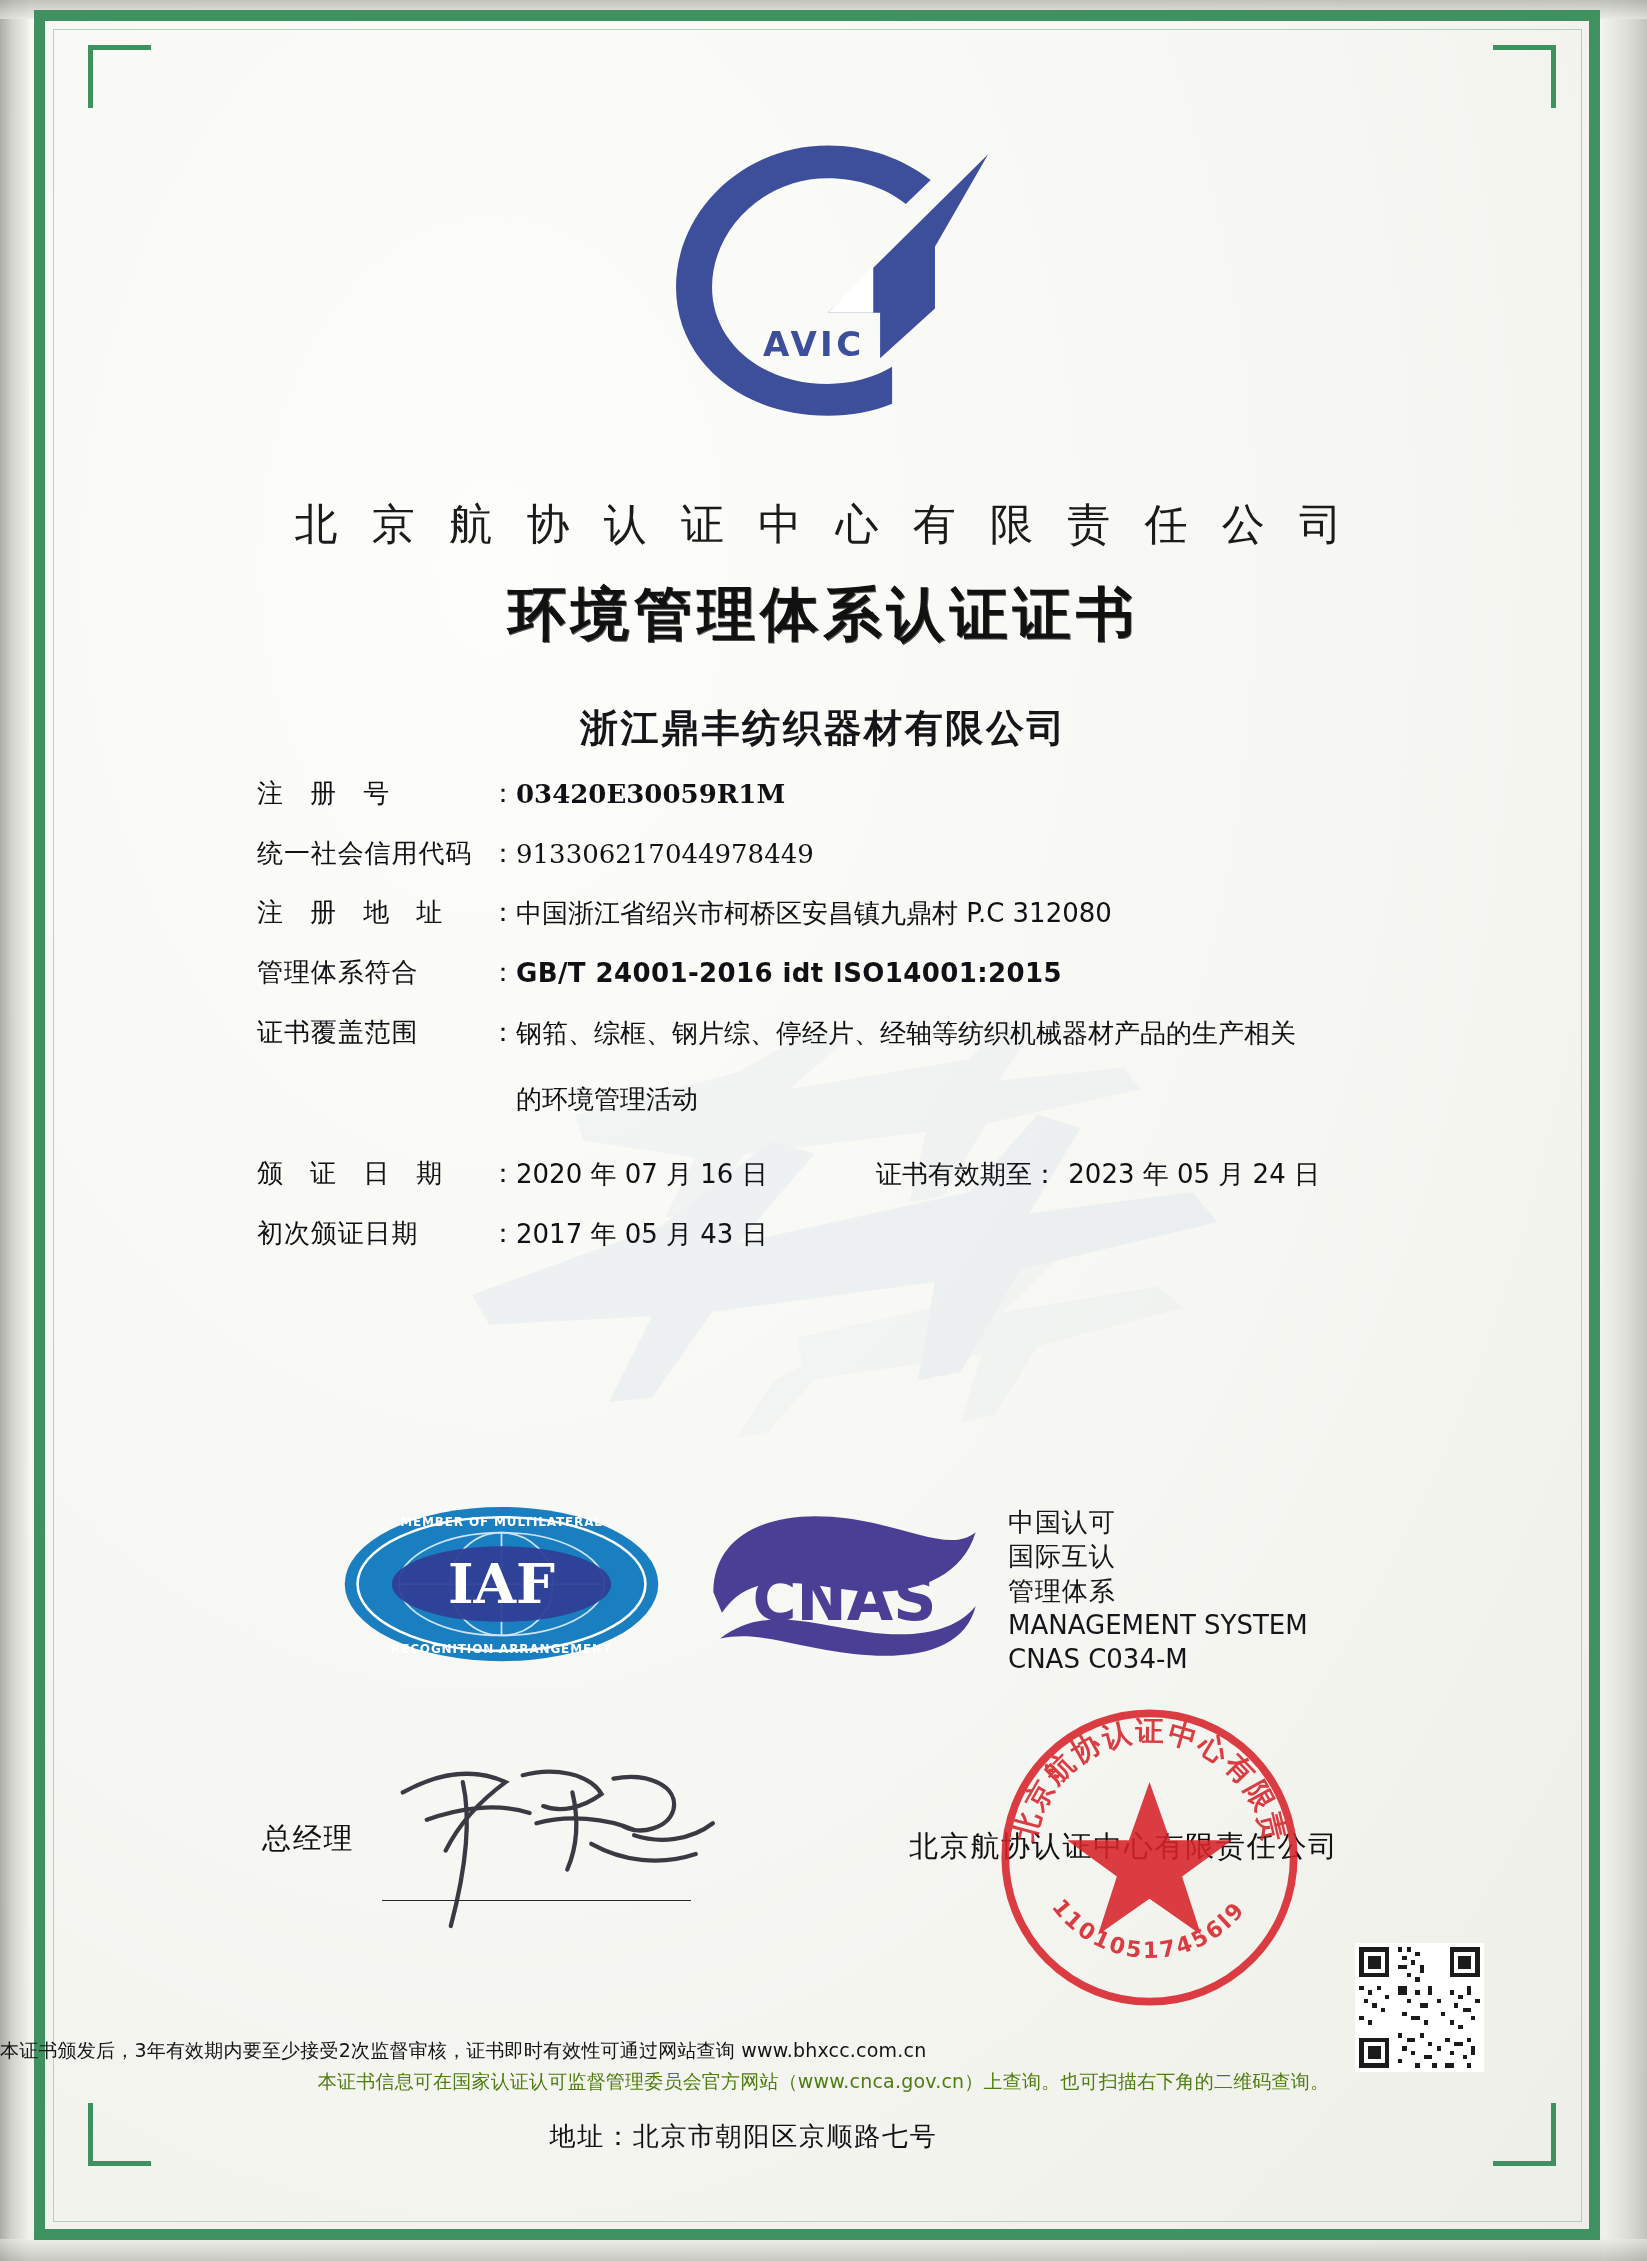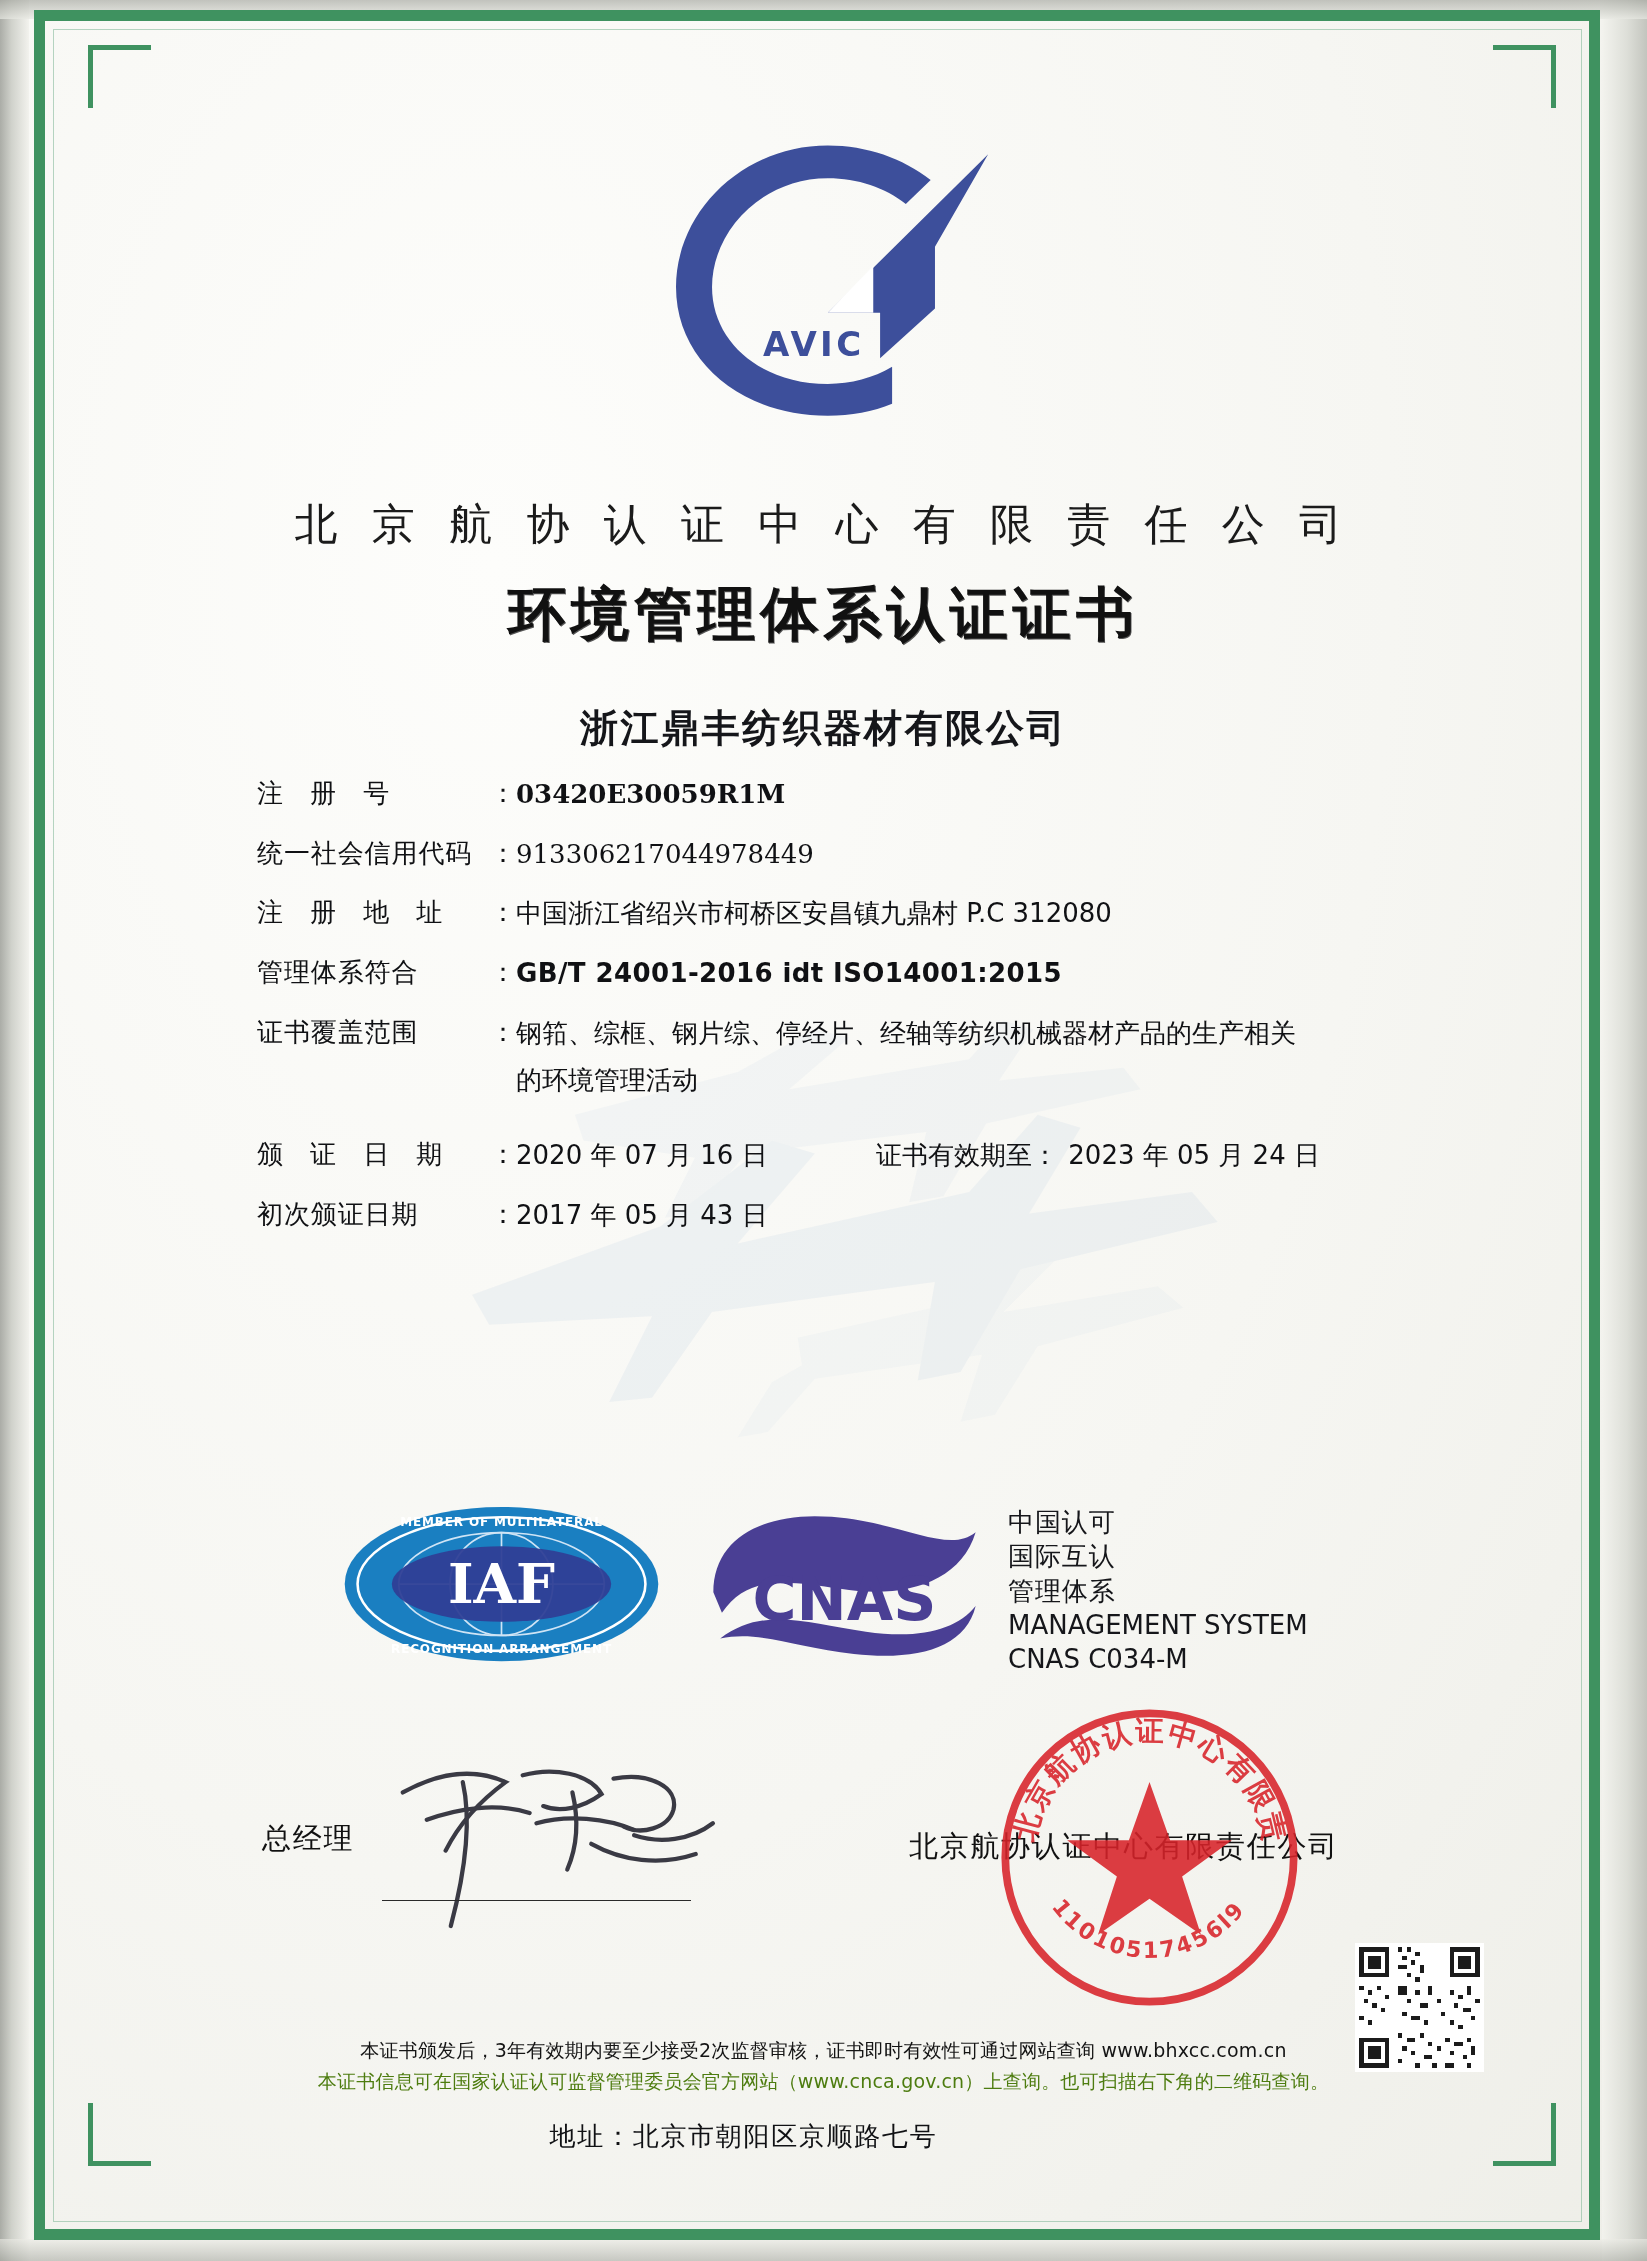--- a/index.html
+++ b/index.html
@@ -215,21 +215,20 @@
   .qr {
     position: absolute;
     left: 1355px; top: 1943px;
     width: 129px; height: 129px;
   }
 
   
   .footnote1 {
     position: absolute;
     left: 0; top: 2038px; width: 1647px;
-    text-align: center;
     font-size: 19px;
     color: #141414;
     letter-spacing: 0.2px;
   }
   .footnote2 {
     position: absolute;
     left: 0; top: 2069px; width: 1647px;
     text-align: center;
     font-size: 19px;
     color: #4d7c0f;
@@ -306,21 +305,21 @@
       <div class="lbl">管理体系符合</div>
       <div class="colon">：</div>
       <div class="val bold">GB/T 24001-2016 idt ISO14001:2015</div>
     </div>
 
     <div class="row">
       <div class="lbl">证书覆盖范围</div>
       <div class="colon">：</div>
       <div class="val">
         <div>钢筘、综框、钢片综、停经片、经轴等纺织机械器材产品的生产相关</div>
-        <div style="margin-top:10px">的环境管理活动</div>
+        <div style="margin-top:29px">的环境管理活动</div>
       </div>
     </div>
 
     <div class="row" style="margin-top:37px">
       <div class="lbl spaced">颁 证 日 期</div>
       <div class="colon">：</div>
       <div class="val date-row">
         <span class="d1">2020 年 07 月 16 日</span>
         <span class="lbl2">证书有效期至：</span>
         <span>2023 年 05 月 24 日</span>

